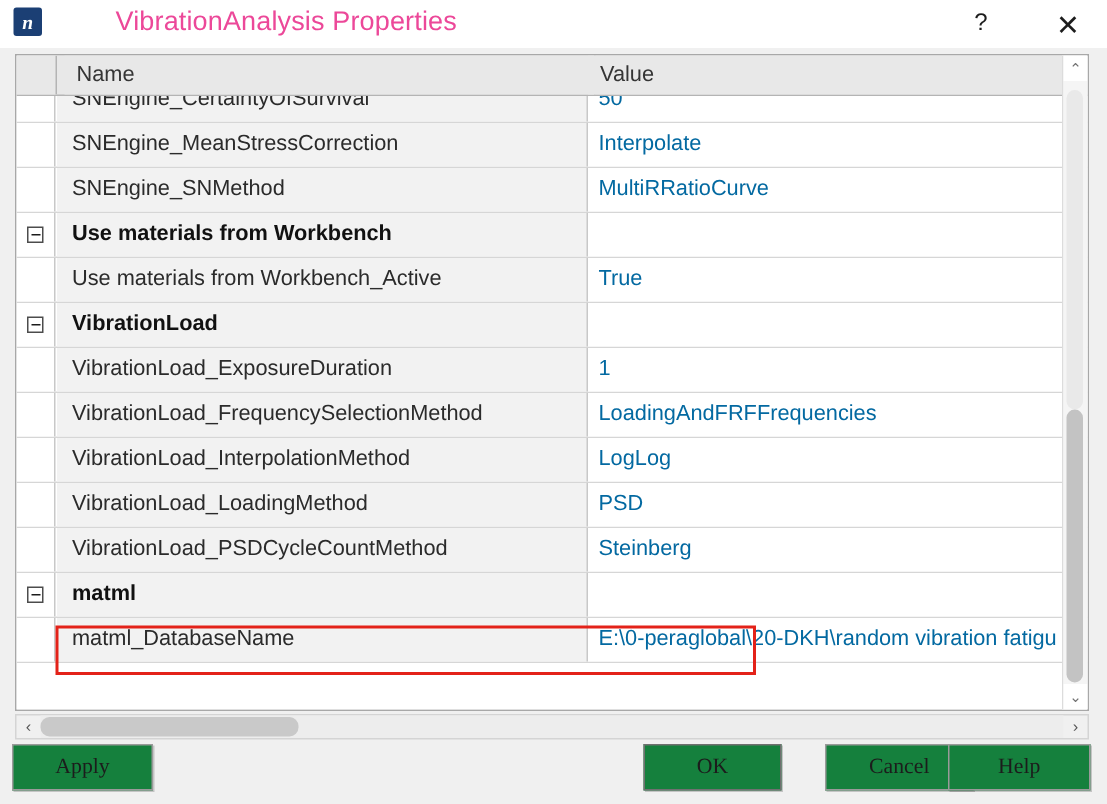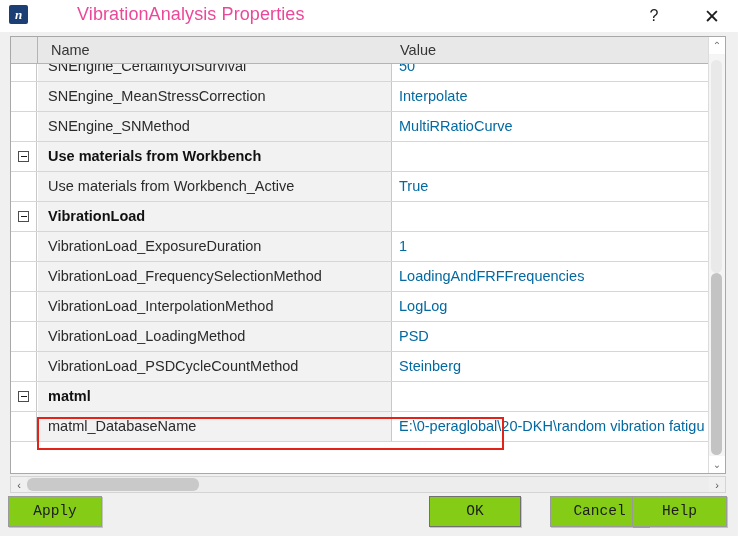--- a/index.html
+++ b/index.html
@@ -319,24 +319,24 @@
     width: 172px;
     height: 13px;
     background: #c9c9c9;
     border-radius: 6px;
   }
 
   
   .dlg-btn {
     position: absolute;
     height: 31px;
-    background: #84cc16;
+    background: #15803d;
     border: 1px solid #9a9a9a;
     box-sizing: border-box;
-    font-family: Liberation Mono, monospace;
+    font-family: Liberation Serif, serif;
     font-size: 14.5px;
     color: #1c1c1c;
     padding: 0;
     text-align: center;
     line-height: 29px;
     box-shadow: 1px 1px 0 rgba(0,0,0,0.18);
   }
   #btn-apply  { left: 8px;   top: 464px; width: 94px; }
   #btn-ok     { left: 429px; top: 464px; width: 92px; border-color: #707070; }
   #btn-cancel { left: 550px; top: 464px; width: 99px; }

